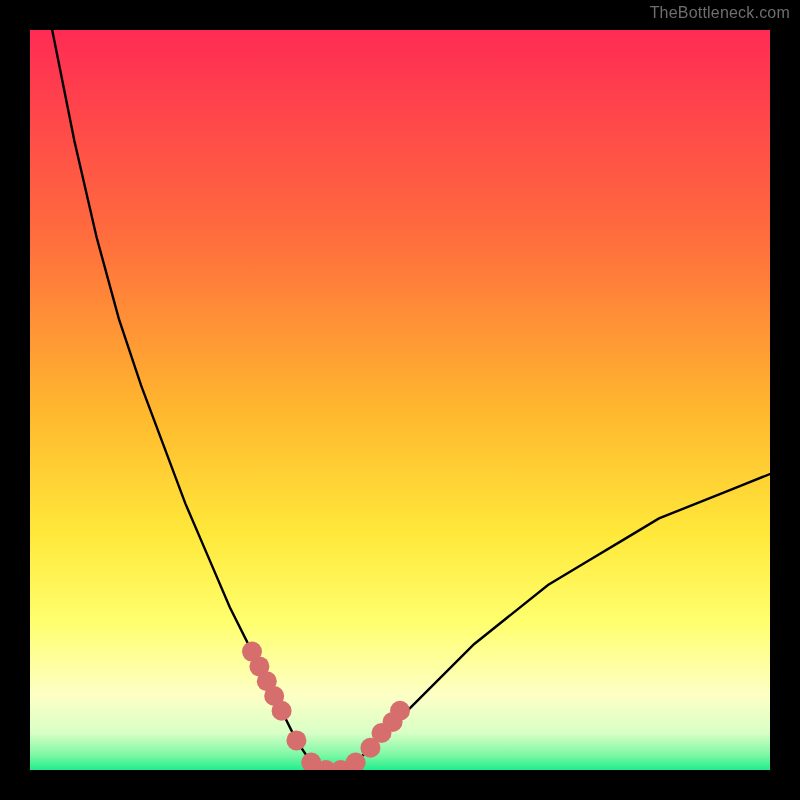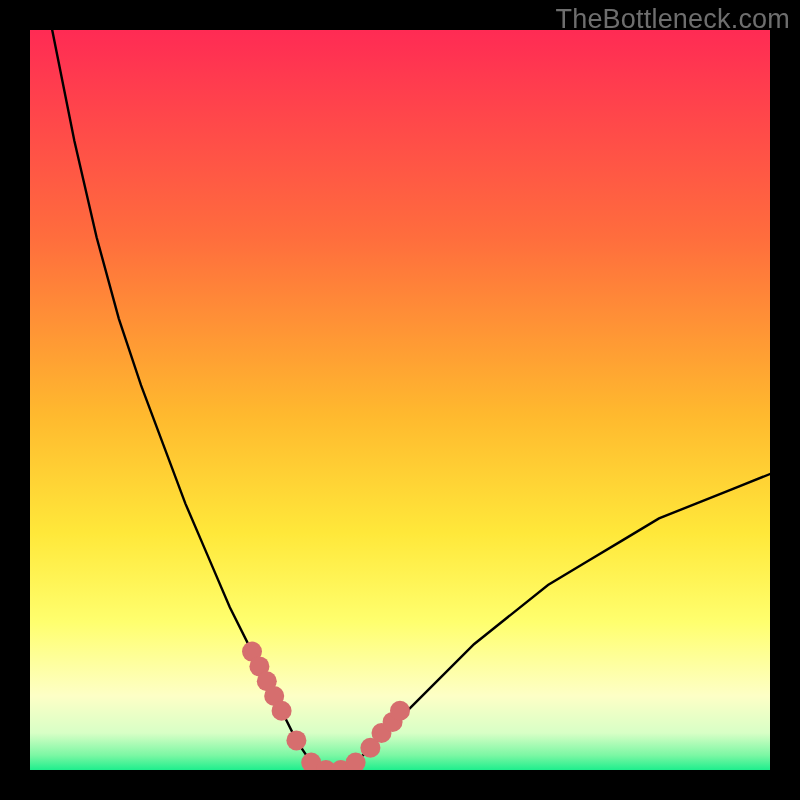--- a/index.html
+++ b/index.html
@@ -22,21 +22,21 @@
     top: 30px;
     width: 740px;
     height: 740px;
     overflow: hidden;
   }
   .watermark {
     position: absolute;
     top: 4px;
     right: 10px;
     color: #6e6e6e;
-    font-size: 27px;
+    font-size: 16px;
     font-weight: 500;
     letter-spacing: 0.2px;
     user-select: none;
   }
   svg {
     display: block;
   }
 </style>
 </head>
 <body>

